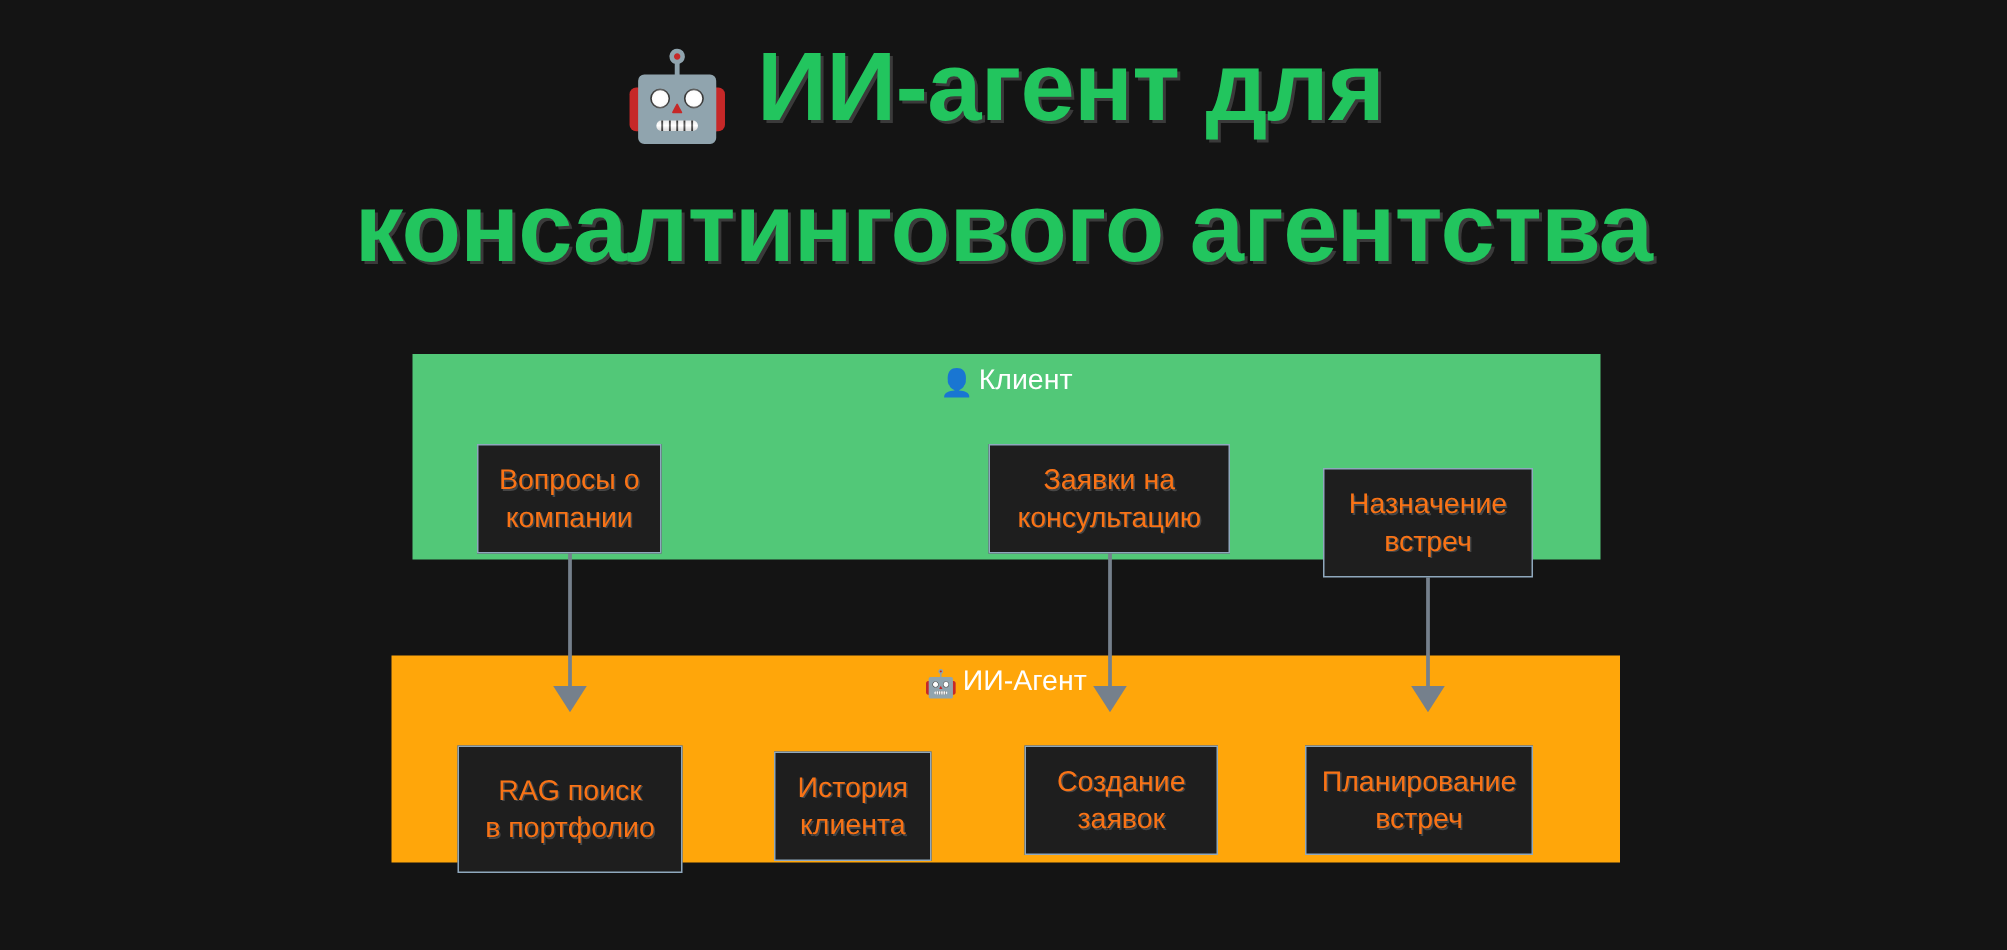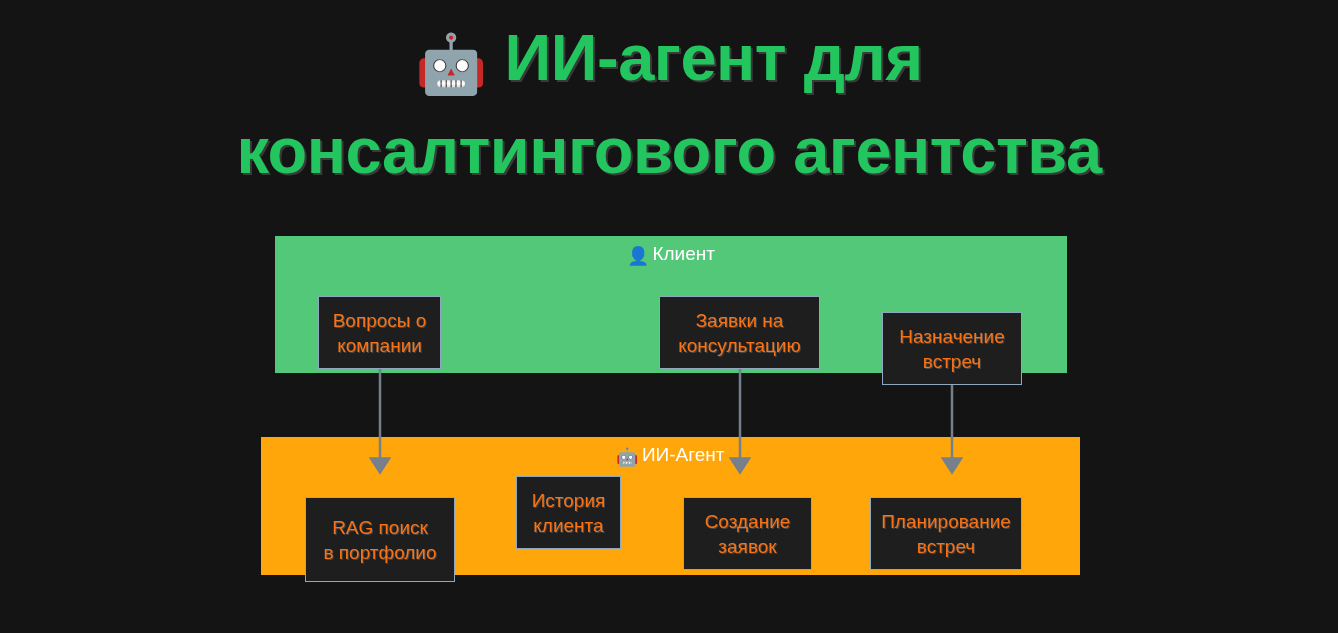--- a/index.html
+++ b/index.html
@@ -100,21 +100,21 @@
     margin-top: 26px;
   }
 
   
   .n-questions   { left: 318px; top: 270px; width: 123px; height: 73px; }
   .n-requests    { left: 659px; top: 270px; width: 161px; height: 73px; }
   .n-meetings    { left: 882px; top: 286px; width: 140px; height: 73px; }
 
   
   .n-rag         { left: 305px; top: 471px; width: 150px; height: 85px; }
-  .n-history     { left: 516px; top: 450px; width: 105px; height: 73px; }
+  .n-history     { left: 516px; top: 475px; width: 105px; height: 73px; }
   .n-create      { left: 683px; top: 471px; width: 129px; height: 73px; }
   .n-planning    { left: 870px; top: 471px; width: 152px; height: 73px; }
 
   .arrow-layer {
     position: absolute;
     left: 0;
     top: 0;
     width: 1338px;
     height: 633px;
     pointer-events: none;

